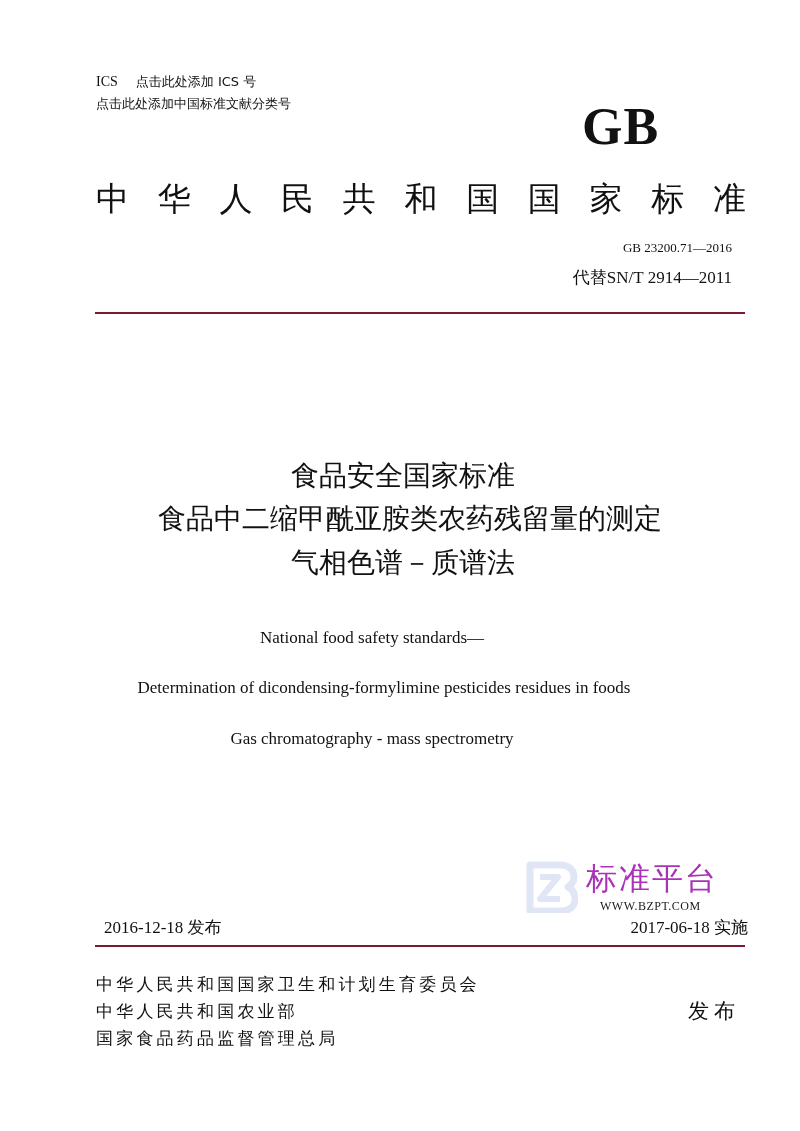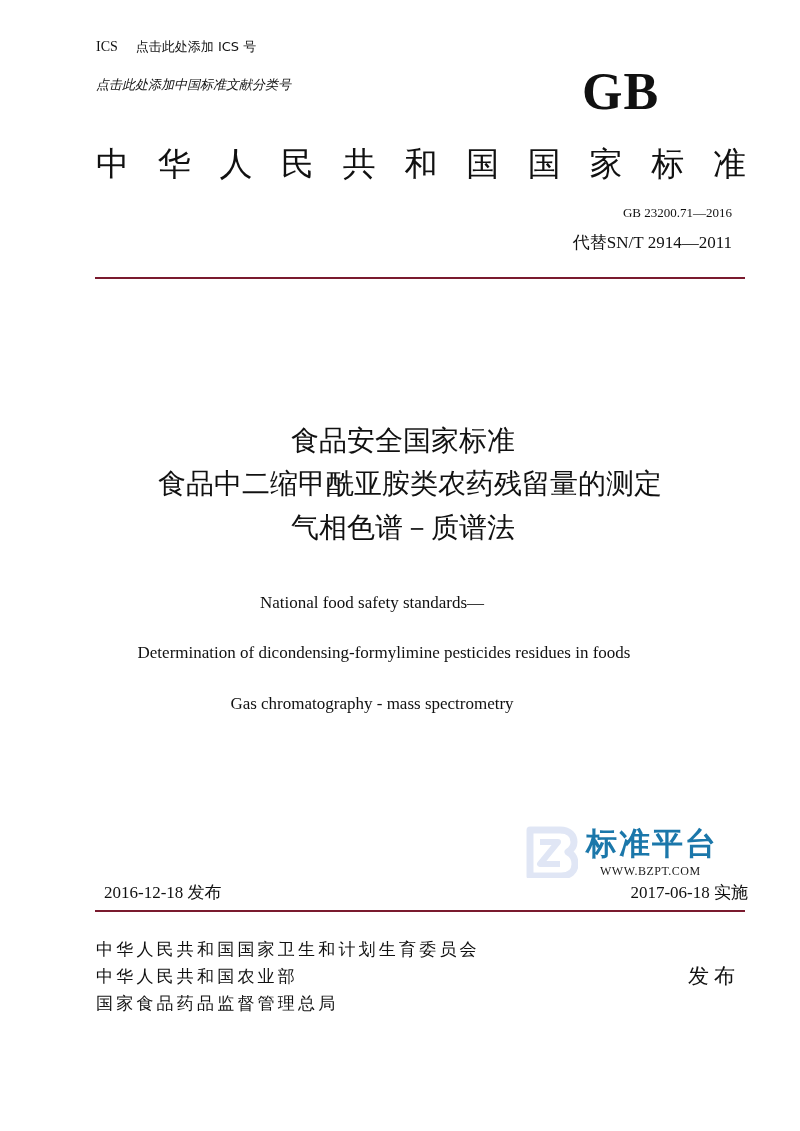--- a/index.html
+++ b/index.html
@@ -1,23 +1,23 @@
 <!DOCTYPE html>
 <html><head>
   <meta charset="utf-8">
   <style>
     html, body { margin: 0; padding: 0; background: #ffffff; }
     body { width: 800px; height: 1131px; position: relative; overflow: hidden; color: #111; }
-    .abs { position: absolute; }
+    .abs { position: absolute; margin-top: 35px; }
     .serif { font-family: "Liberation Serif", "DejaVu Serif", serif; }
     .sans { font-family: "DejaVu Sans", "Liberation Sans", sans-serif; }
 
     .ics-line { left: 96px; top: 38px; font-size: 14px; line-height: 18px; white-space: nowrap; }
     .ics-line .gap { display: inline-block; width: 18px; }
-    .class-line { left: 96px; top: 76px; font-size: 14px; line-height: 18px; white-space: nowrap; font-style: italic; }
+    .class-line { left: 96px; top: 60px; font-size: 14px; line-height: 18px; white-space: nowrap; }
 
     .gb-logo { left: 582px; top: 52px; font-size: 52px; font-weight: bold; letter-spacing: 1px; line-height: 80px; }
 
     .national-title { left: 96px; top: 142px; width: 650px; font-size: 33px; line-height: 44px; display: flex; justify-content: space-between; }
     .national-title span { display: inline-block; }
 
     .std-number { right: 68px; top: 202px; font-size: 13px; line-height: 22px; text-align: right; white-space: nowrap; }
     .replaces { right: 68px; top: 232px; font-size: 17px; line-height: 22px; text-align: right; white-space: nowrap; }
 
     .rule { left: 95px; width: 650px; height: 2px; background: #7a1a2e; }
@@ -29,21 +29,21 @@
     .cn-title.l2 { top: 463px; left: 10px; }
     .cn-title.l3 { top: 507px; left: 3px; }
 
     .en-title { left: 0; width: 744px; text-align: center; font-size: 17px; line-height: 22px; }
     .en-title.l1 { top: 592px; }
     .en-title.l2 { top: 642px; left: 12px; }
     .en-title.l3 { top: 693px; }
 
     .watermark { left: 526px; top: 826px; width: 230px; height: 60px; opacity: 0.9; }
     .wm-icon { position: absolute; left: 0; top: 0; width: 52px; height: 52px; }
-    .wm-text { position: absolute; left: 60px; top: -2px; font-size: 31px; font-weight: bold; color: #0369a1; letter-spacing: 2px; line-height: 40px; }
+    .wm-text { position: absolute; left: 60px; top: -2px; font-size: 31px; font-weight: normal; color: #a21caf; letter-spacing: 2px; line-height: 40px; }
     .wm-url { position: absolute; left: 74px; top: 38px; font-size: 12px; color: #000000; line-height: 14px; letter-spacing: 0.5px; font-family: Liberation Serif, serif; }
 
     .issue-date { left: 104px; top: 882px; font-size: 17px; line-height: 22px; white-space: nowrap; }
     .impl-date { right: 52px; top: 882px; font-size: 17px; line-height: 22px; white-space: nowrap; }
 
     .issuer { left: 96px; font-size: 17px; line-height: 28px; letter-spacing: 3.2px; white-space: nowrap; }
     .issuer.i1 { top: 935px; }
     .issuer.i2 { top: 962px; }
     .issuer.i3 { top: 989px; text-align: center; }
     .publish-label { right: 60px; top: 962px; font-size: 21px; line-height: 28px; letter-spacing: 5px; white-space: nowrap; }

